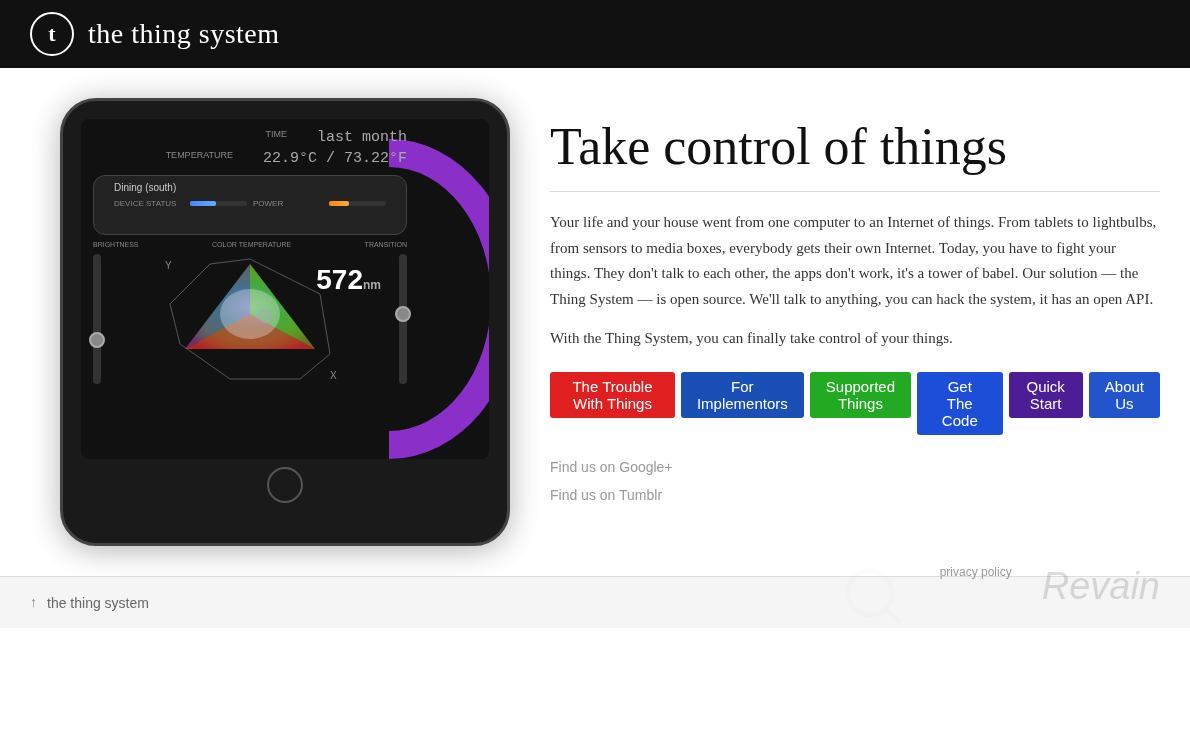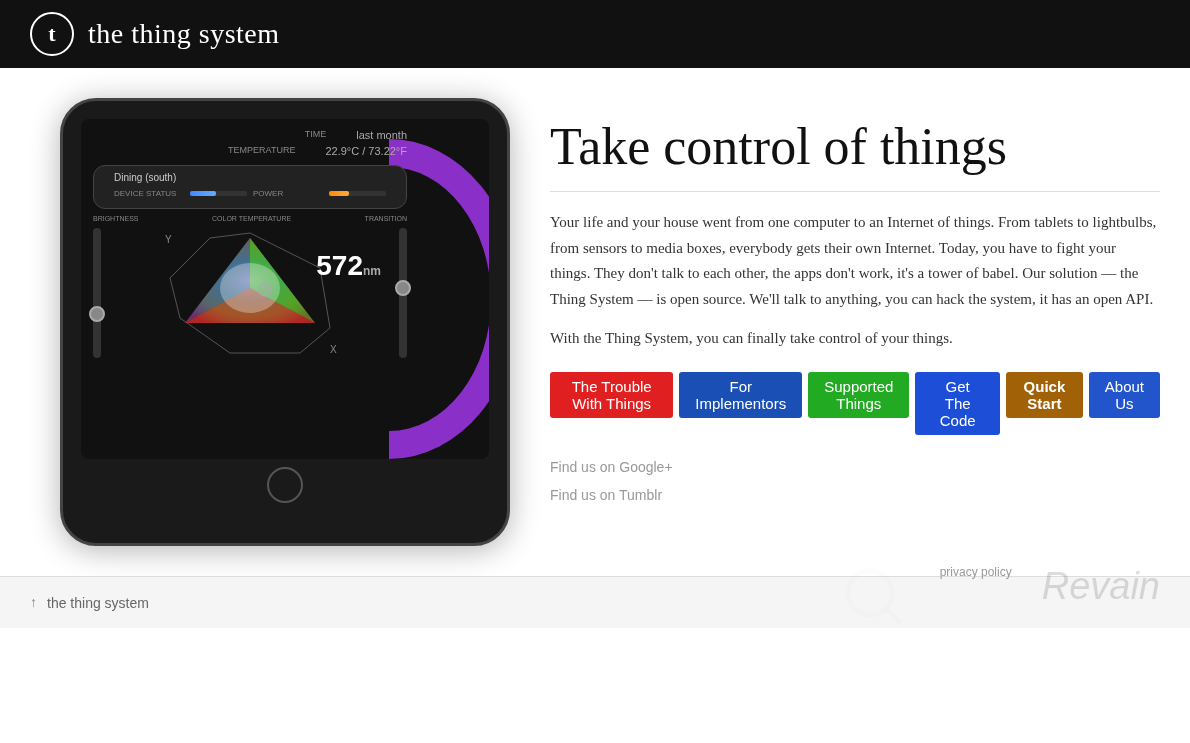--- a/index.html
+++ b/index.html
@@ -113,22 +113,22 @@
 
     .screen-label {
       color: #888;
       font-size: 9px;
       font-family: Arial, sans-serif;
       text-transform: uppercase;
     }
 
     .screen-value {
       color: #aaa;
-      font-size: 11px;
-      font-family: Liberation Sans, sans-serif;
+      font-size: 15px;
+      font-family: Liberation Mono, monospace;
     }
 
     .screen-row {
       display: flex;
       justify-content: flex-end;
       gap: 30px;
       margin-bottom: 2px;
       margin-right: 70px;
     }
 
@@ -146,21 +146,21 @@
       color: #ccc;
       font-size: 10px;
       font-family: Arial, sans-serif;
       margin-bottom: 6px;
     }
 
     .panel-row {
       display: flex;
       align-items: center;
       gap: 6px;
-      margin-bottom: 4px;
+      margin-bottom: 20px;
     }
 
     .panel-row-label {
       color: #888;
       font-size: 8px;
       font-family: Arial, sans-serif;
       width: 70px;
     }
 
     .bar-container {
@@ -233,21 +233,21 @@
       overflow: hidden;
     }
 
     .cie-canvas {
       width: 100%;
       height: 100%;
     }
 
     .nm-display {
       position: absolute;
-      top: 22px;
+      top: 10px;
       right: 10px;
       color: #fff;
       font-size: 28px;
       font-weight: bold;
       font-family: Arial, sans-serif;
     }
 
     .nm-unit {
       font-size: 12px;
       color: #aaa;
@@ -303,21 +303,21 @@
       font-family: Arial, sans-serif;
       text-decoration: none;
       cursor: pointer;
       border: none;
     }
 
     .btn-red { background: #e02020; }
     .btn-blue-dark { background: #1a4fb5; }
     .btn-green { background: #22aa22; }
     .btn-orange { background: #1d4ed8; }
-    .btn-pink { background: #a16207; font-weight: bold; }
+    .btn-pink { background: #4c1d95; }
     .btn-blue-med { background: #2255cc; }
 
     .social-links {
       display: flex;
       flex-direction: column;
       gap: 12px;
     }
 
     .social-link {
       color: #999;

